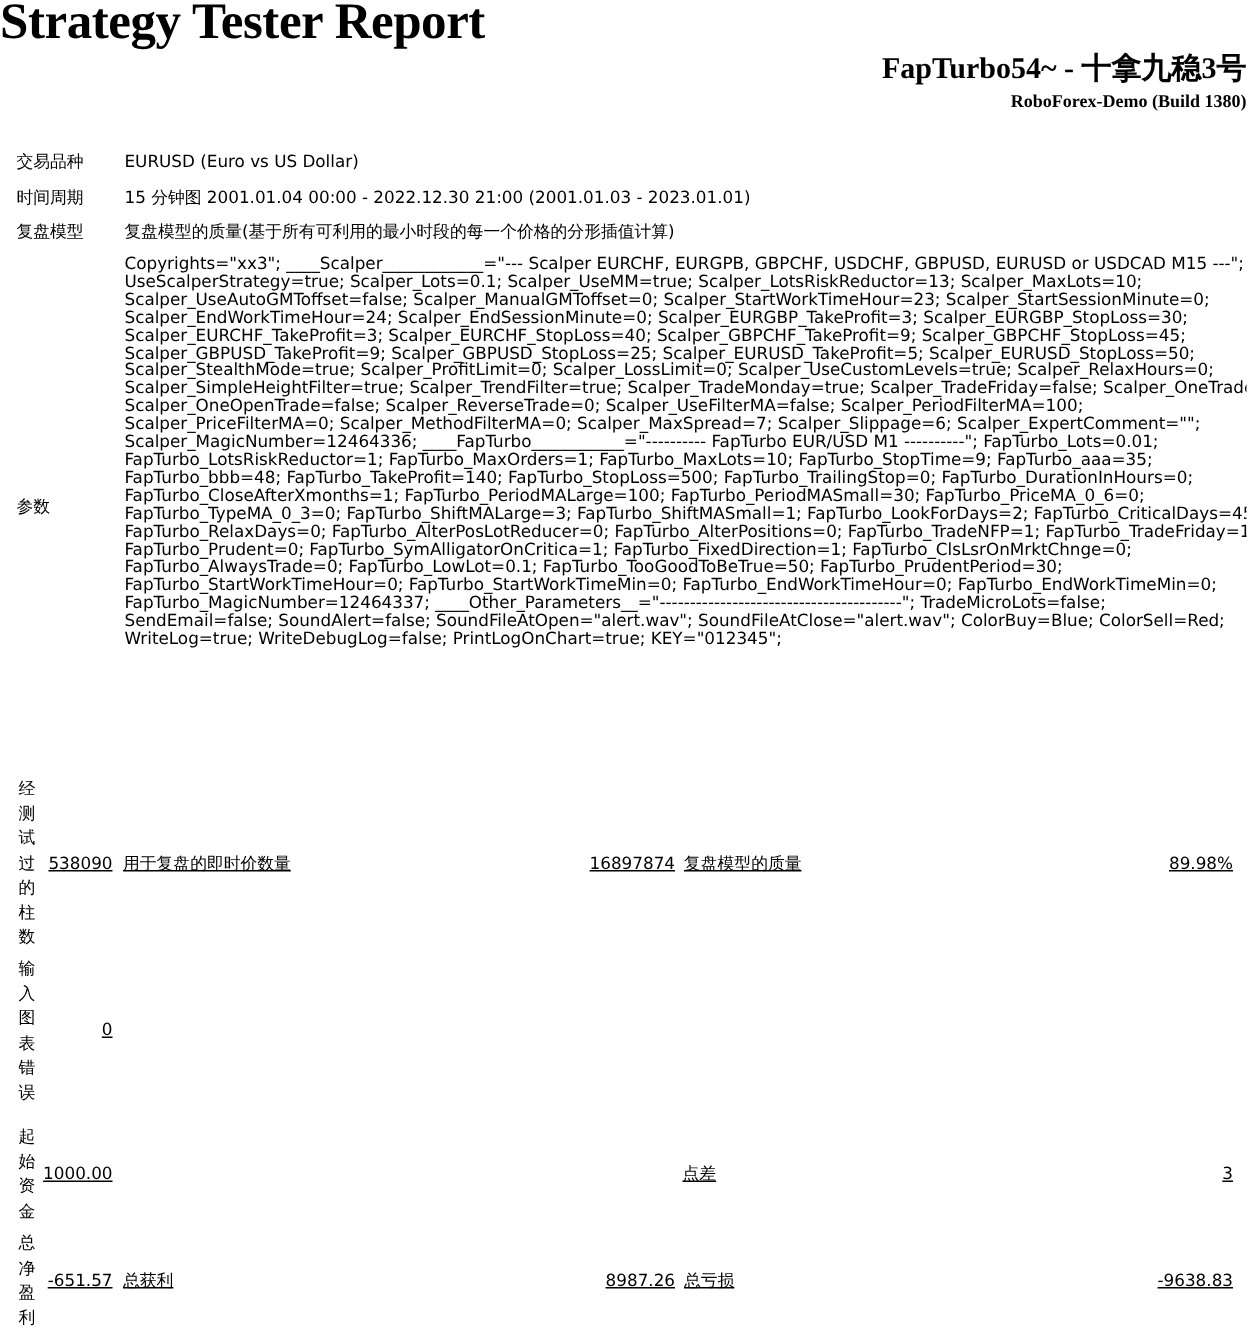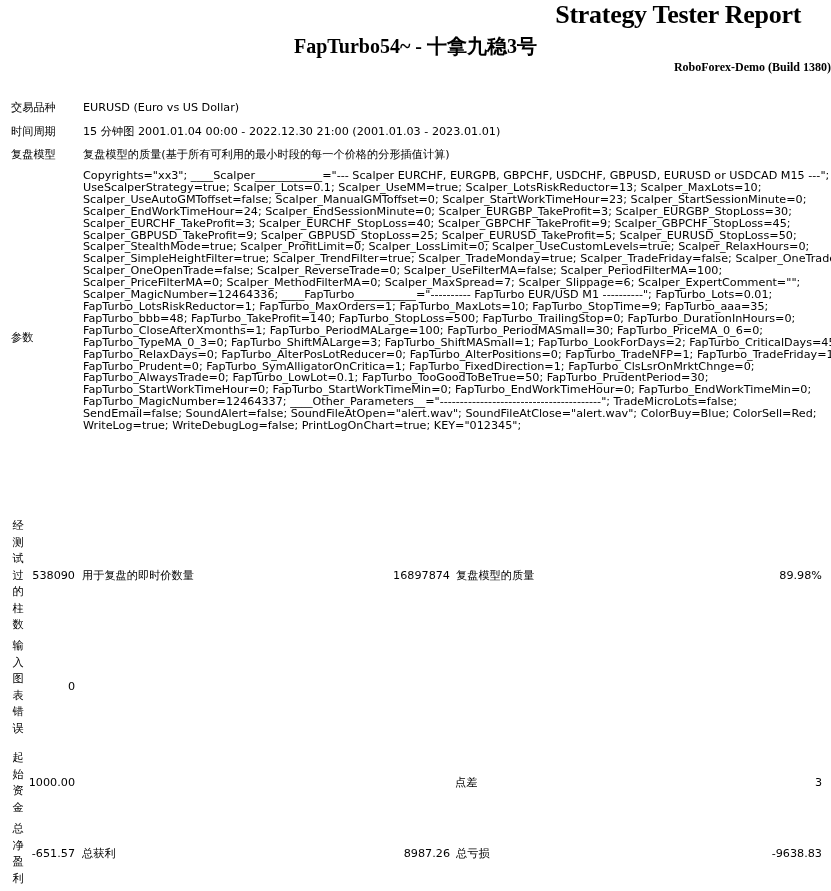--- a/index.html
+++ b/index.html
@@ -1,31 +1,31 @@
 <!DOCTYPE html>
 <html><head>
   <meta charset="utf-8">
   <style>
     html, body { margin: 0; padding: 0; background: #ffffff; }
     body {
       width: 831px; height: 891px; overflow: hidden; position: relative;
       font-family: "DejaVu Sans", "Liberation Sans", sans-serif;
       color: #000;
     }
-    .title { position: absolute; left: 0; width: 801px; top: 0; font-size: 26px; font-weight: bold; line-height: 30px; text-align: right; font-family: "Liberation Serif", "DejaVu Serif", serif; letter-spacing: -0.3px; }
-    .subtitle { position: absolute; left: 0; width: 831px; top: 34px; font-size: 20px; font-weight: bold; line-height: 24px; text-align: center; font-family: "Liberation Serif", "DejaVu Serif", serif; }
+    .title { position: absolute; left: 0; width: 801px; top: 0; font-size: 34px; font-weight: bold; line-height: 30px; text-align: left; font-family: "Liberation Serif", "DejaVu Serif", serif; letter-spacing: -0.3px; }
+    .subtitle { position: absolute; left: 0; width: 831px; top: 34px; font-size: 20px; font-weight: bold; line-height: 24px; text-align: right; font-family: "Liberation Serif", "DejaVu Serif", serif; }
     .server { position: absolute; left: 0; width: 831px; top: 60px; font-size: 12px; font-weight: bold; line-height: 14px; text-align: right; font-family: "Liberation Serif", "DejaVu Serif", serif; }
     .label { position: absolute; left: 11px; font-size: 11.2px; line-height: 14px; }
     .val { position: absolute; left: 83px; font-size: 11.2px; line-height: 14px; white-space: nowrap; }
     .params { position: absolute; left: 83px; top: 170px; width: 745px; font-size: 11.2px; line-height: 11.9px; }
     .params div { white-space: nowrap; }
 
     .vlabel { position: absolute; left: 11px; width: 14px; font-size: 11.2px; line-height: 16.5px; text-align: center; }
     .vlabel span { display: block; }
-    .num { position: absolute; font-size: 11.2px; line-height: 14px; white-space: nowrap; }
+    .num { position: absolute; font-size: 11.2px; line-height: 14px; white-space: nowrap; text-decoration: underline; }
     .right { text-align: right; }
   </style>
 </head>
 <body>
 
 <div class="title">Strategy Tester Report</div>
 <div class="subtitle">FapTurbo54~ - 十拿九稳3号</div>
 <div class="server">RoboForex-Demo (Build 1380)</div>
 
 <div class="label" style="top:101px">交易品种</div>

